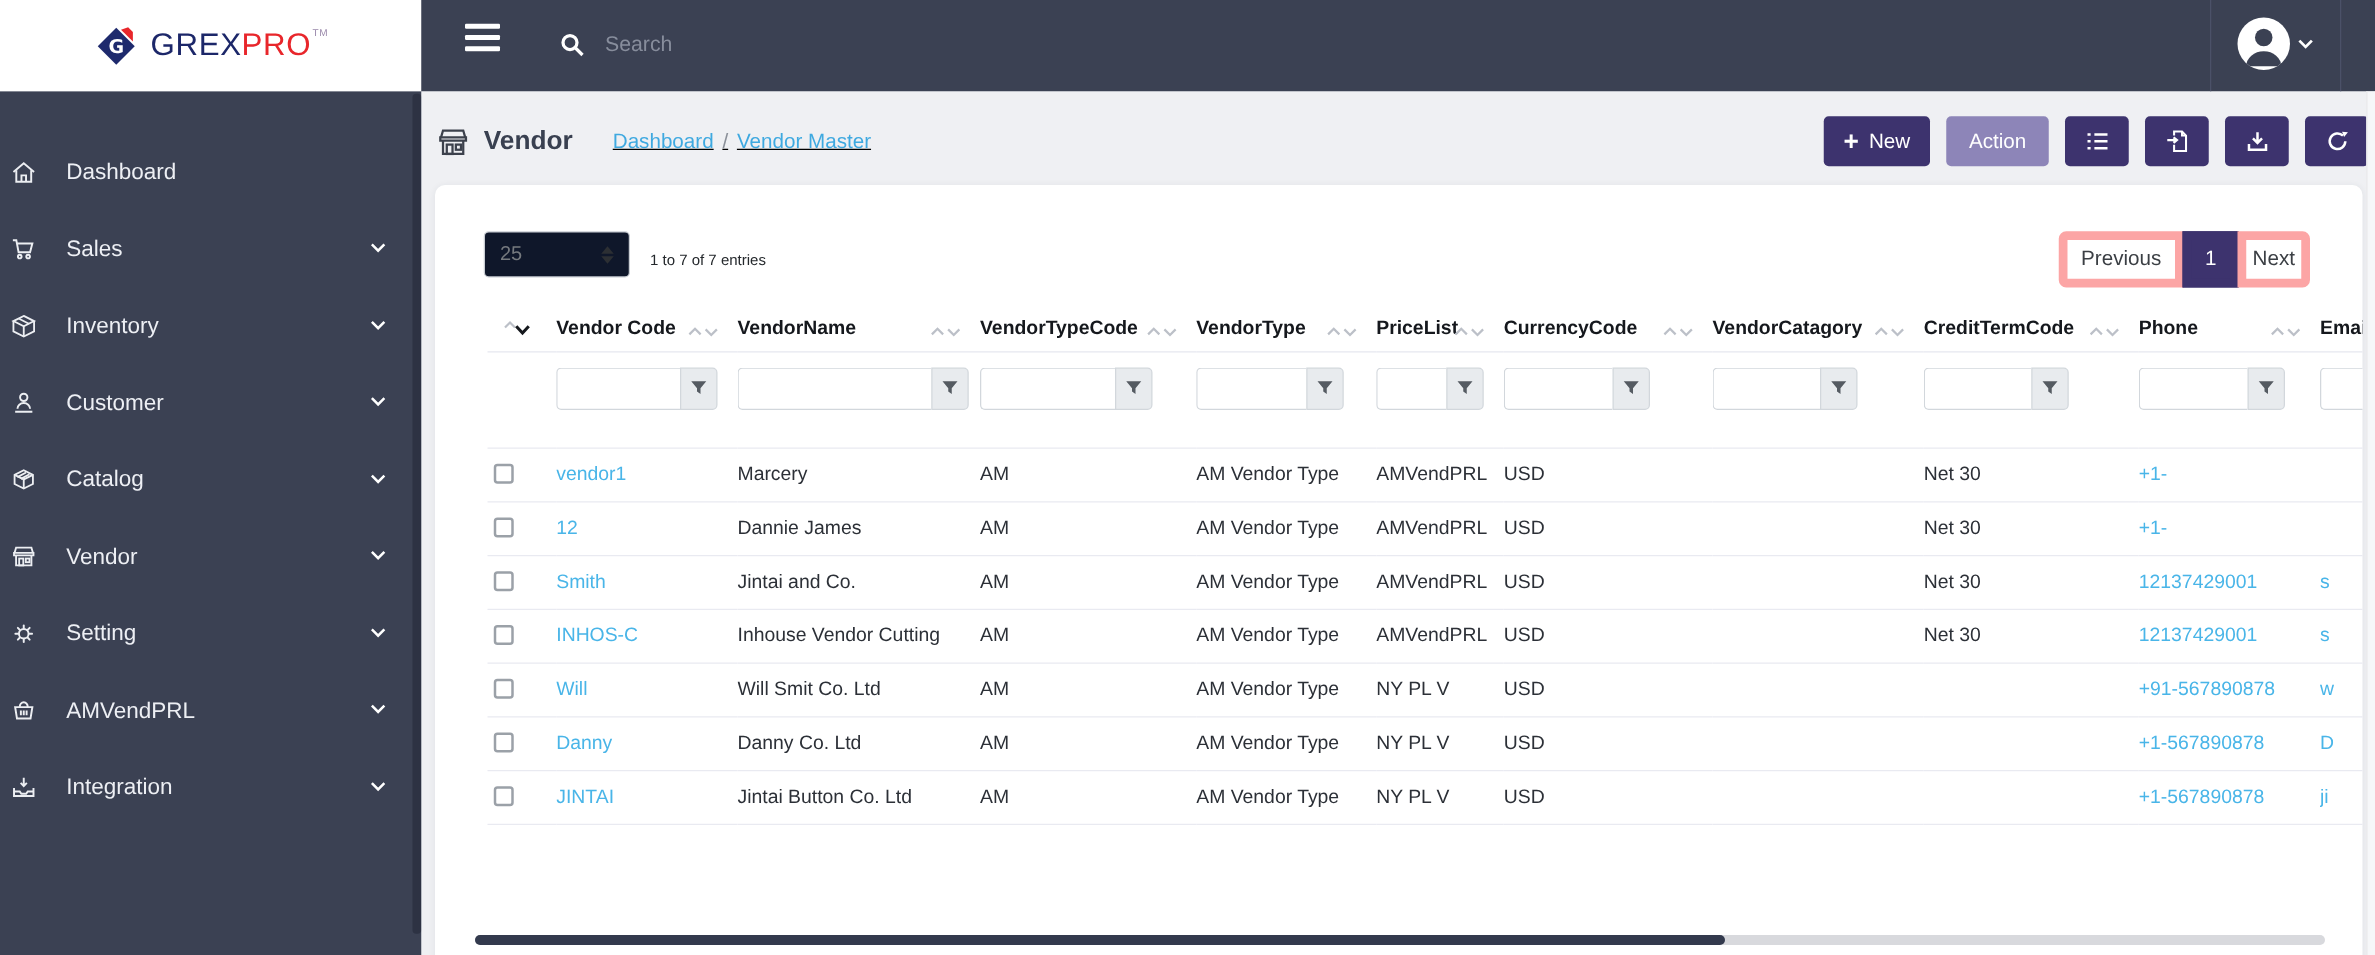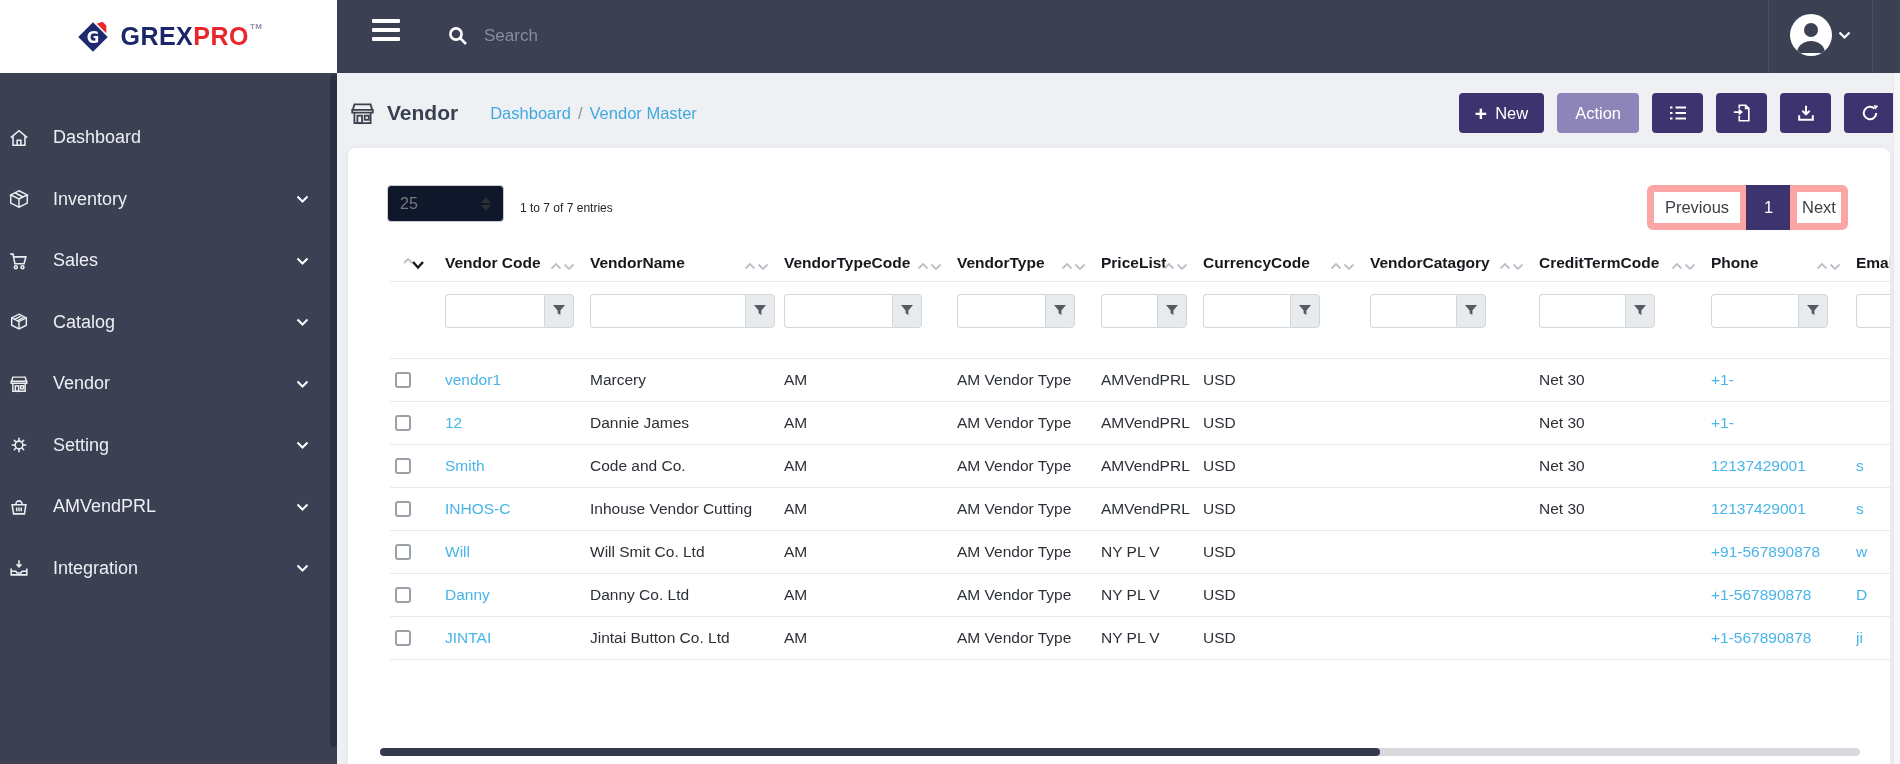--- a/index.html
+++ b/index.html
@@ -2,21 +2,21 @@
 <html><head>
 <meta charset="utf-8">
 <style>
   * { margin:0; padding:0; box-sizing:border-box; }
   body { font-family:"Liberation Sans", sans-serif; }
   .app { position:relative; width:1900px; height:764px; overflow:hidden; background:#eff0f3; }
 
   
   .topbar { position:absolute; top:0; left:0; width:1900px; height:73px; background:#3b4153; z-index:6; }
   .logo-box { position:absolute; top:0; left:0; width:337px; height:73px; background:#ffffff; display:flex; align-items:center; justify-content:center; cursor:pointer; }
-  .logo-txt { font-size:25px; font-weight:700; letter-spacing:.5px; margin-left:8px;text-align:center; }
+  .logo-txt { font-size:25px; font-weight:400; letter-spacing:.5px; margin-left:8px;text-align:center; }
   .logo-grex { color:#1c2769; }
   .logo-pro { color:#e8262b; }
   .logo-tm { font-size:8px; color:#98a; vertical-align:top; margin-left:1px; }
   .hamburger { position:absolute; left:372px; top:19px; width:28px; height:22px; background:none; border:none; cursor:pointer; display:flex; flex-direction:column; justify-content:space-between; }
   .hamburger span { display:block; height:4px; border-radius:1px; background:#fff; }
   .search-wrap { position:absolute; left:446px; top:14px; display:flex; align-items:center; height:44px; }
   .search-wrap svg { flex:0 0 auto; }
   .search-input { width:300px; margin-left:14px; background:transparent; border:none; outline:none; color:#dfe3ea; font-size:17px; }
   .search-input::placeholder { color:#878d9c; }
   .tb-divider { position:absolute; top:0; width:1px; height:73px; background:#4b5168; }
@@ -30,21 +30,21 @@
   .side-item { height:61.5px; display:flex; align-items:center; padding:0 28px 0 8px; cursor:pointer; color:#edeff4; }
   .side-item .s-icon { width:22px; height:22px; flex:0 0 22px; display:flex; align-items:center; }
   .side-item .s-label { font-size:18px; margin-left:23px; flex:1; }
   .side-item .s-chev { flex:0 0 auto; }
 
   
   .content { position:absolute; left:337px; top:73px; width:1563px; height:691px; overflow:hidden; }
   .page-head { position:absolute; top:20px; left:11px; width:1547px; height:40px; display:flex; align-items:center; }
   .bc-icon { margin-right:10px; display:flex; }
   .page-title { font-size:21px; font-weight:600; color:#394050; }
-  .breadcrumb { margin-left:32px; font-size:16.5px; }
+  .breadcrumb { margin-left:32px; font-size:16.5px;text-decoration:underline; }
   .bc-link { color:#3fa9e0; text-decoration:none; cursor:pointer; }
   .bc-sep { color:#8a8f98; margin:0 7px; }
   .toolbar { margin-left:auto; display:flex; gap:13px; }
   .btn { height:40px; border:none; border-radius:4px; cursor:pointer; display:flex; align-items:center; justify-content:center; font-size:16.5px; color:#fff; font-family:"Liberation Sans",sans-serif; }
   .btn-new { background:#3d336e; padding:0 16px; }
   .btn-new .plus { font-size:21px; font-weight:700; margin-right:8px; line-height:1; }
   .btn-action { background:#8d85b8; padding:0 18px; }
   .btn-icon { background:#3d336e; width:51px; }
 
   
@@ -151,48 +151,61 @@
               <path d="M5.5 10 V20 H18.5 V10"></path>
               <path d="M10 20 v-5.5 h4 V20"></path>
             </svg>
         </span>
         <span class="s-label">Dashboard</span>
       </div>
 
 
       <div class="side-item">
         <span class="s-icon">
+          <svg width="22" height="22" viewBox="0 0 24 24" fill="none" stroke="#eceef2" stroke-width="1.7">
+              <path d="M2.5 4.5 h3 l2 10.5 h10 l2-7.5 H6.5"></path>
+              <circle cx="8.5" cy="18.8" r="1.6"></circle>
+              <circle cx="15.8" cy="18.8" r="1.6"></circle>
+            </svg>
+        </span>
+        <span class="s-label">Sales</span>
+        <span class="s-chev"><svg width="13" height="9" viewBox="0 0 13 9" fill="none" stroke="#fff" stroke-width="2">
+              <polyline points="1.5,1.5 6.5,6.5 11.5,1.5"></polyline>
+            </svg></span>
+      </div>
+
+      <div class="side-item">
+        <span class="s-icon">
           <svg width="22" height="22" viewBox="0 0 24 24" fill="none" stroke="#eceef2" stroke-width="1.6">
               <path d="M12 3 L21 7.5 L12 12 L3 7.5 Z"></path>
               <path d="M3 7.5 V16.5 L12 21 L21 16.5 V7.5"></path>
               <path d="M12 12 V21"></path>
               <path d="M7.5 5.2 L16.5 9.8"></path>
             </svg>
         </span>
         <span class="s-label">Inventory</span>
         <span class="s-chev"><svg width="13" height="9" viewBox="0 0 13 9" fill="none" stroke="#fff" stroke-width="2">
               <polyline points="1.5,1.5 6.5,6.5 11.5,1.5"></polyline>
             </svg></span>
       </div>
 
+
       <div class="side-item">
         <span class="s-icon">
           <svg width="22" height="22" viewBox="0 0 24 24" fill="none" stroke="#eceef2" stroke-width="1.7">
-              <path d="M2.5 4.5 h3 l2 10.5 h10 l2-7.5 H6.5"></path>
-              <circle cx="8.5" cy="18.8" r="1.6"></circle>
-              <circle cx="15.8" cy="18.8" r="1.6"></circle>
-            </svg>
-        </span>
-        <span class="s-label">Sales</span>
-        <span class="s-chev"><svg width="13" height="9" viewBox="0 0 13 9" fill="none" stroke="#fff" stroke-width="2">
-              <polyline points="1.5,1.5 6.5,6.5 11.5,1.5"></polyline>
-            </svg></span>
-      </div>
-
-
+              <circle cx="12" cy="7.5" r="3.2"></circle>
+              <path d="M6.5 17.5 a5.5 5 0 0 1 11 0"></path>
+              <path d="M4.5 20 h15"></path>
+            </svg>
+        </span>
+        <span class="s-label">Customer</span>
+        <span class="s-chev"><svg width="13" height="9" viewBox="0 0 13 9" fill="none" stroke="#fff" stroke-width="2">
+              <polyline points="1.5,1.5 6.5,6.5 11.5,1.5"></polyline>
+            </svg></span>
+      </div>
 
       <div class="side-item">
         <span class="s-icon">
           <svg width="22" height="22" viewBox="0 0 24 24" fill="none" stroke="#eceef2" stroke-width="1.6">
               <path d="M12 3.5 L20 7.5 V15.5 L12 19.5 L4 15.5 V7.5 Z"></path>
               <path d="M4 7.5 L12 11.5 L20 7.5"></path>
               <path d="M12 11.5 V19.5"></path>
               <path d="M6.5 9.5 L14 5.5 M9.5 11 L17 7"></path>
             </svg>
         </span>
@@ -536,21 +549,21 @@
               <td class="cell">AMVendPRL</td>
               <td class="cell">USD</td>
               <td class="cell"></td>
               <td class="cell">Net 30</td>
               <td class="cell"><a class="cell-link">+1-</a></td>
               <td class="cell"><a class="cell-link"></a></td>
             </tr>
             <tr>
               <td class="cell"><span class="checkbox"></span></td>
               <td class="cell"><a class="cell-link">Smith</a></td>
-              <td class="cell">Code and Co.</td>
+              <td class="cell">Jintai and Co.</td>
               <td class="cell">AM</td>
               <td class="cell">AM Vendor Type</td>
               <td class="cell">AMVendPRL</td>
               <td class="cell">USD</td>
               <td class="cell"></td>
               <td class="cell">Net 30</td>
               <td class="cell"><a class="cell-link">12137429001</a></td>
               <td class="cell"><a class="cell-link">s</a></td>
             </tr>
             <tr>

